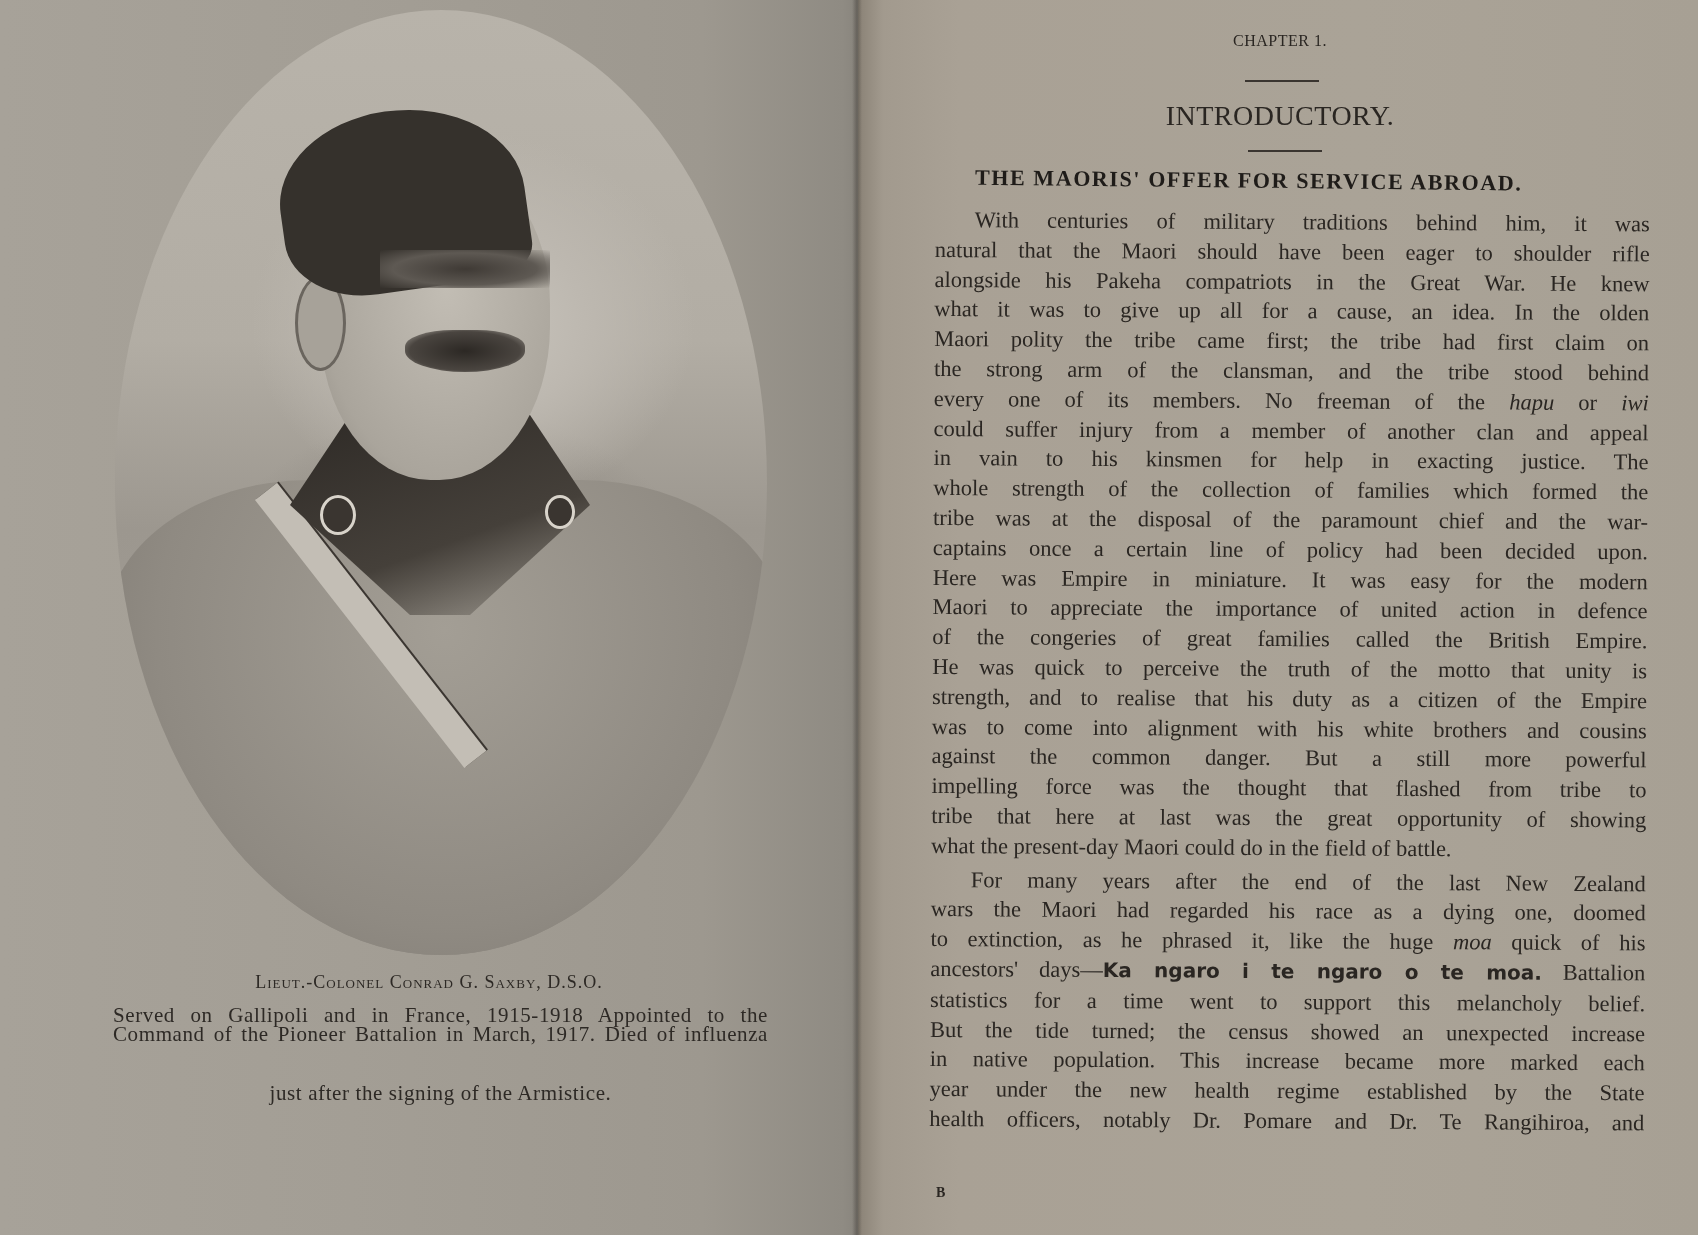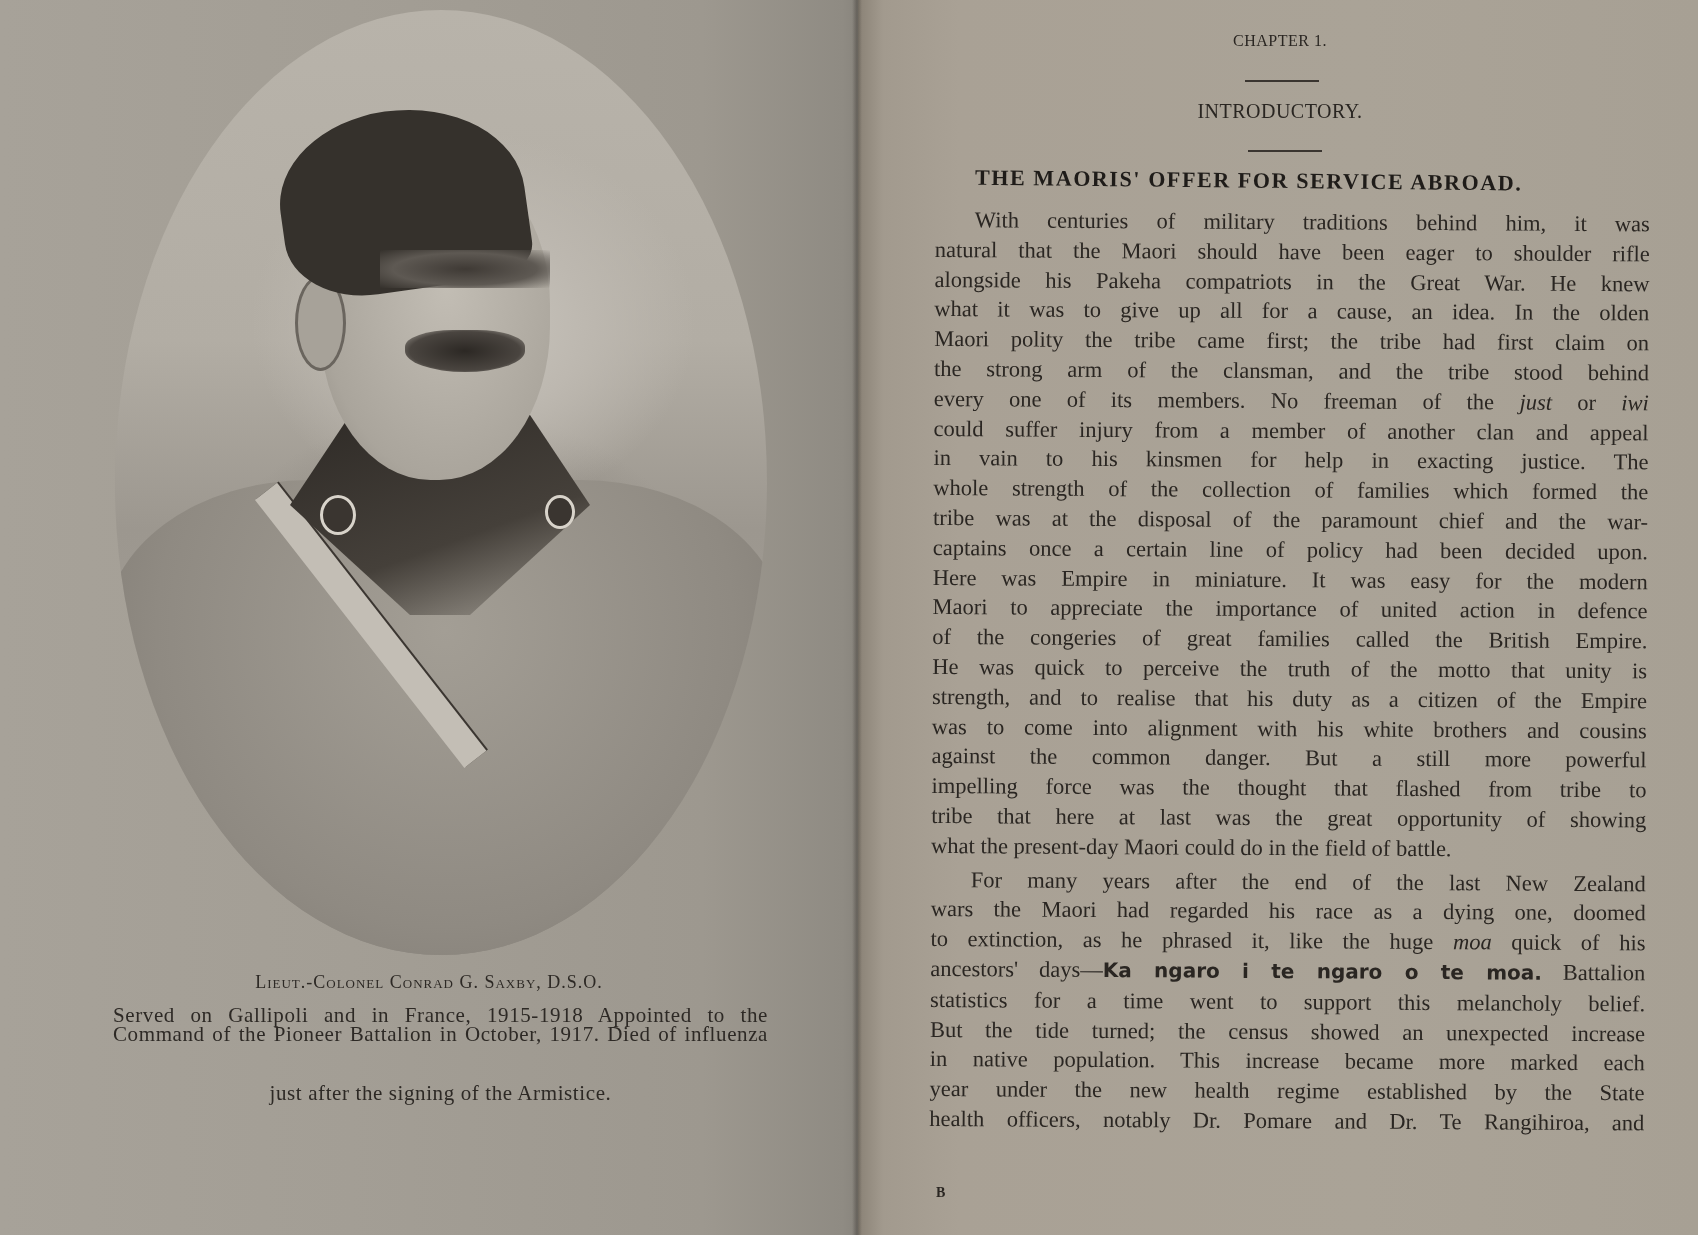--- a/index.html
+++ b/index.html
@@ -92,21 +92,21 @@
   .caption-body .last { text-align: center; display: block; margin-top: 40px; }
 
   
   .chapter {
     position: absolute; left: 1120px; top: 32px; width: 320px; text-align: center;
     font-size: 16px; letter-spacing: 0.5px; color: #2a2622;
   }
   .rule { position: absolute; height: 2px; background: #3a3530; width: 74px; }
   .section {
     position: absolute; left: 1080px; top: 100px; width: 400px; text-align: center;
-    font-size: 20px; letter-spacing: 0.5px; color: #2a2622;
+    font-size: 28px; letter-spacing: 0.5px; color: #2a2622;
   }
   .heading {
     position: absolute; left: 975px; top: 168px; width: 620px;
     font-size: 22px; font-weight: bold; letter-spacing: 1.6px; color: #1f1c19;
     transform: rotate(0.6deg);
   }
   .body-text {
     position: absolute; left: 935px; top: 205px; width: 715px;
     font-size: 22.5px; line-height: 29.8px; color: #2a2622;
     transform: rotate(0.35deg); transform-origin: top left;
@@ -133,21 +133,21 @@
       <div class="face"></div>
       <div class="ear"></div>
       <div class="hair"></div>
       <div class="brow"></div>
       <div class="moustache"></div>
     </div>
 
     <div class="caption-name">Lieut.-Colonel Conrad G. Saxby, D.S.O.</div>
     <div class="caption-body">
       <span class="line">Served on Gallipoli and in France, 1915-1918  Appointed to the</span>
-      <span class="line">Command of the Pioneer Battalion in October, 1917.  Died of influenza</span>
+      <span class="line">Command of the Pioneer Battalion in March, 1917.  Died of influenza</span>
       <span class="last">just after the signing of the Armistice.</span>
     </div>
   </div>
 
   <div class="page-right"></div>
   <div class="spine"></div>
 
   <div class="chapter">CHAPTER 1.</div>
   <div class="rule" style="left:1245px; top:80px;"></div>
   <div class="section">INTRODUCTORY.</div>
@@ -155,21 +155,21 @@
   <div class="heading">THE MAORIS' OFFER FOR SERVICE ABROAD.</div>
 
   <div class="body-text">
     <div>
       <span class="line indent">With centuries of military traditions behind him, it was</span>
       <span class="line">natural that the Maori should have been eager to shoulder rifle</span>
       <span class="line">alongside his Pakeha compatriots in the Great War.  He knew</span>
       <span class="line">what it was to give up all for a cause, an idea.  In the olden</span>
       <span class="line">Maori polity the tribe came first; the tribe had first claim on</span>
       <span class="line">the strong arm of the clansman, and the tribe stood behind</span>
-      <span class="line"><span>every one of its members.  No freeman of the </span><i>just</i><span> or </span><i>iwi</i></span>
+      <span class="line"><span>every one of its members.  No freeman of the </span><i>hapu</i><span> or </span><i>iwi</i></span>
       <span class="line">could suffer injury from a member of another clan and appeal</span>
       <span class="line">in vain to his kinsmen for help in exacting justice.   The</span>
       <span class="line">whole strength of the collection of families which formed the</span>
       <span class="line">tribe was at the disposal of the paramount chief and the war-</span>
       <span class="line">captains once a certain line of policy had been decided upon.</span>
       <span class="line">Here was Empire in miniature.  It was easy for the modern</span>
       <span class="line">Maori to appreciate the importance of united action in defence</span>
       <span class="line">of the congeries of great families called the British Empire.</span>
       <span class="line">He was quick to perceive the truth of the motto that unity is</span>
       <span class="line">strength, and to realise that his duty as a citizen of the Empire</span>

